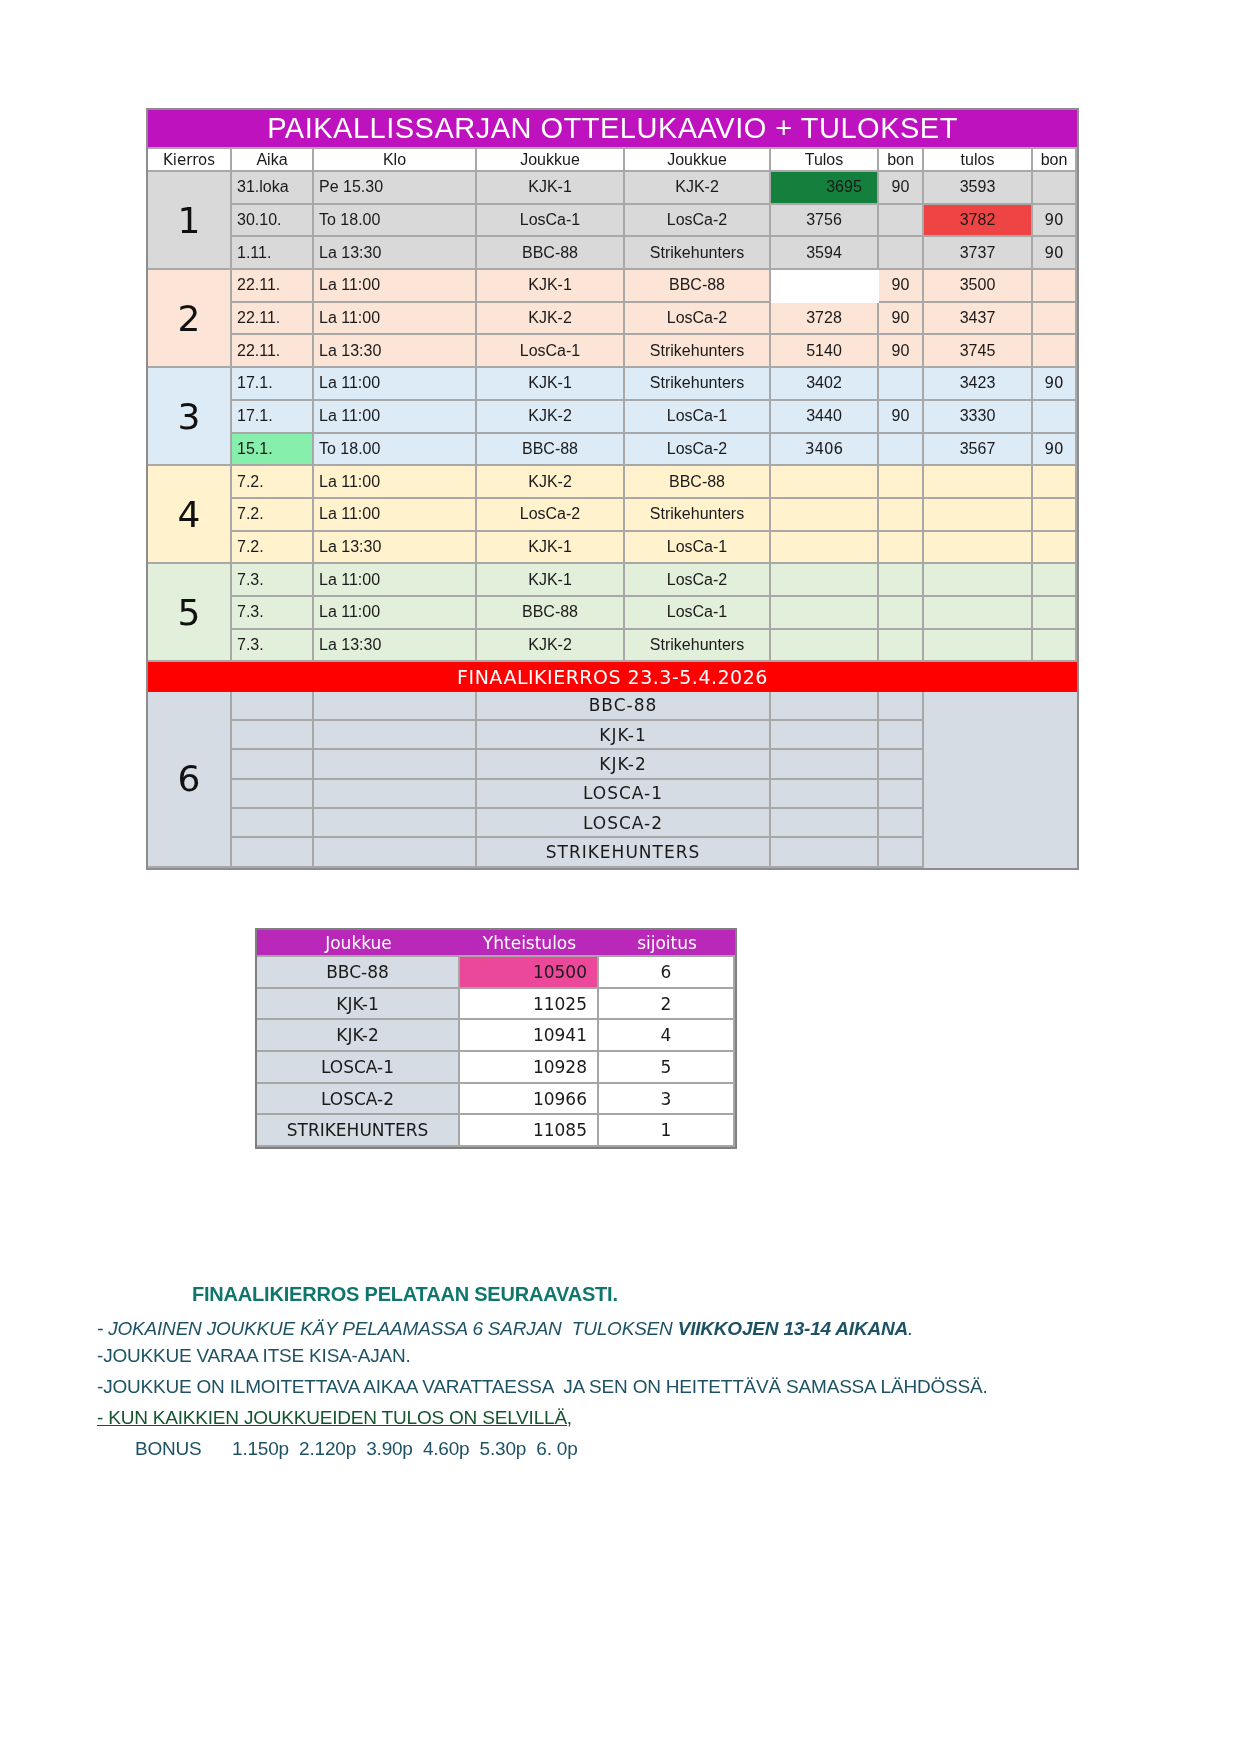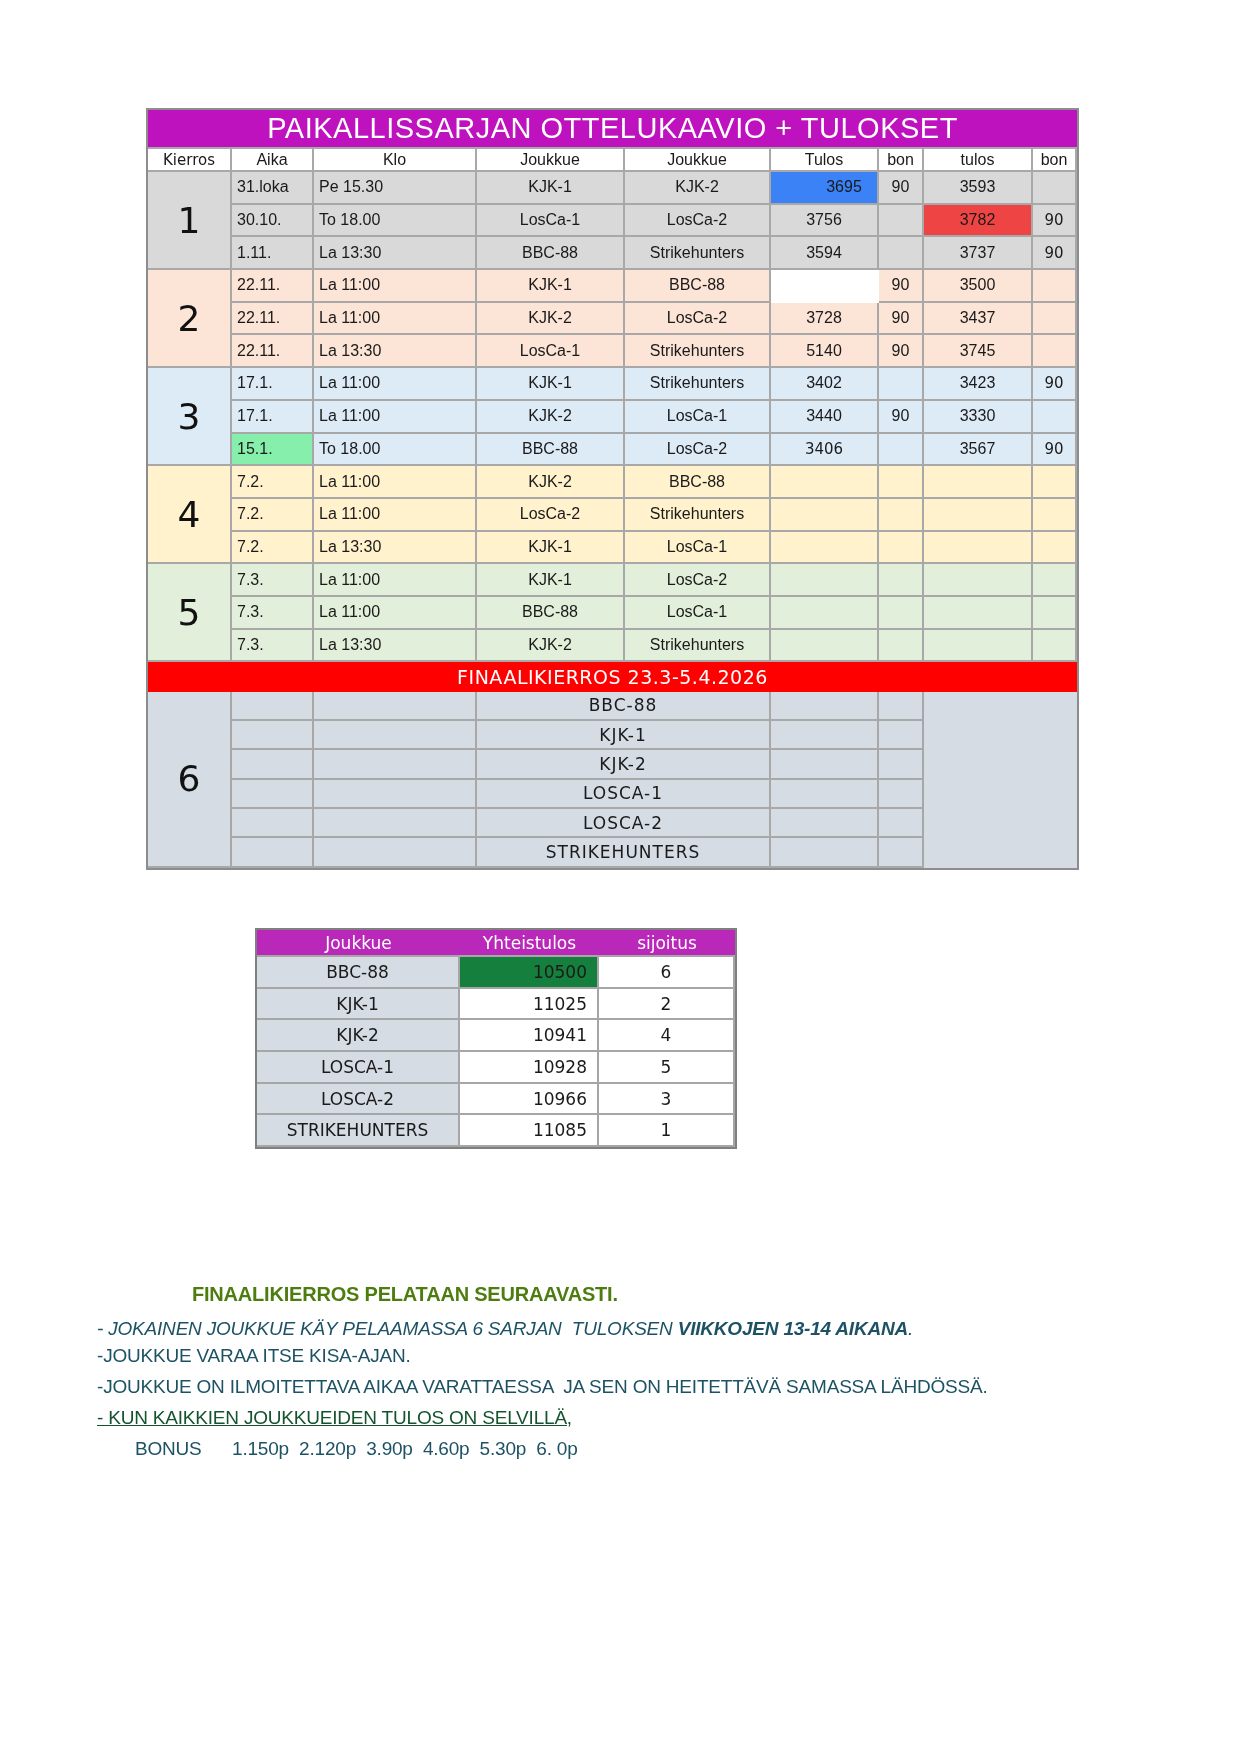--- a/index.html
+++ b/index.html
@@ -56,21 +56,21 @@
     <div class="mc hdr" style="grid-area: 2 / 5;">Joukkue</div>
     <div class="mc hdr" style="grid-area: 2 / 6;">Tulos</div>
     <div class="mc hdr" style="grid-area: 2 / 7;">bon</div>
     <div class="mc hdr" style="grid-area: 2 / 8;">tulos</div>
     <div class="mc hdr" style="grid-area: 2 / 9;">bon</div>
     <div class="mc round-num" style="grid-area: 3 / 1 / span 3; background: rgb(217, 217, 217);">1</div>
     <div class="mc left" style="grid-area: 3 / 2; background: rgb(217, 217, 217);">31.loka</div>
     <div class="mc left" style="grid-area: 3 / 3; background: rgb(217, 217, 217);">Pe 15.30</div>
     <div class="mc" style="grid-area: 3 / 4; background: rgb(217, 217, 217);">KJK-1</div>
     <div class="mc" style="grid-area: 3 / 5; background: rgb(217, 217, 217);">KJK-2</div>
-    <div class="mc" style="grid-area: 3 / 6; background: #3b82f6; padding-left: 40px;">3695</div>
+    <div class="mc" style="grid-area: 3 / 6; background: #15803d; padding-left: 40px;">3695</div>
     <div class="mc" style="grid-area: 3 / 7; background: rgb(217, 217, 217);">90</div>
     <div class="mc" style="grid-area: 3 / 8; background: rgb(217, 217, 217);">3593</div>
     <div class="mc alt" style="grid-area: 3 / 9; background: rgb(217, 217, 217);"></div>
     <div class="mc left" style="grid-area: 4 / 2; background: rgb(217, 217, 217); text-align: center;">30.10.</div>
     <div class="mc left" style="grid-area: 4 / 3; background: rgb(217, 217, 217);">To 18.00</div>
     <div class="mc" style="grid-area: 4 / 4; background: rgb(217, 217, 217);">LosCa-1</div>
     <div class="mc" style="grid-area: 4 / 5; background: rgb(217, 217, 217);">LosCa-2</div>
     <div class="mc" style="grid-area: 4 / 6; background: rgb(217, 217, 217);">3756</div>
     <div class="mc" style="grid-area: 4 / 7; background: rgb(217, 217, 217);"></div>
     <div class="mc" style="grid-area: 4 / 8; background: #ef4444;">3782</div>
@@ -215,39 +215,39 @@
     <div class="mc" style="grid-area: 24 / 6; background: rgb(214, 220, 228);"></div>
     <div class="mc" style="grid-area: 24 / 7; background: rgb(214, 220, 228);"></div>
     <div class="mc void" style="grid-area: 19 / 8 / span 6 / span 2; background: rgb(214, 220, 228);"></div>
   </div>
 
 <div id="st">
     <div class="sc sh" style="grid-area: 1 / 1; background: rgb(185, 40, 185);">Joukkue</div>
     <div class="sc sh" style="grid-area: 1 / 2; background: rgb(185, 40, 185);">Yhteistulos</div>
     <div class="sc sh" style="grid-area: 1 / 3; background: rgb(185, 40, 185);">sijoitus</div>
     <div class="sc" style="grid-area: 2 / 1; background: rgb(214, 220, 228);">BBC-88</div>
-    <div class="sc snum" style="grid-area: 2 / 2; background: #15803d;">10500</div>
+    <div class="sc snum" style="grid-area: 2 / 2; background: #ec4899;">10500</div>
     <div class="sc" style="grid-area: 2 / 3; background: rgb(255, 255, 255);">6</div>
     <div class="sc" style="grid-area: 3 / 1; background: rgb(214, 220, 228);">KJK-1</div>
     <div class="sc snum" style="grid-area: 3 / 2; background: rgb(255, 255, 255);">11025</div>
     <div class="sc" style="grid-area: 3 / 3; background: rgb(255, 255, 255);">2</div>
     <div class="sc" style="grid-area: 4 / 1; background: rgb(214, 220, 228);">KJK-2</div>
     <div class="sc snum" style="grid-area: 4 / 2; background: rgb(255, 255, 255);">10941</div>
     <div class="sc" style="grid-area: 4 / 3; background: rgb(255, 255, 255);">4</div>
     <div class="sc" style="grid-area: 5 / 1; background: rgb(214, 220, 228);">LOSCA-1</div>
     <div class="sc snum" style="grid-area: 5 / 2; background: rgb(255, 255, 255);">10928</div>
     <div class="sc" style="grid-area: 5 / 3; background: rgb(255, 255, 255);">5</div>
     <div class="sc" style="grid-area: 6 / 1; background: rgb(214, 220, 228);">LOSCA-2</div>
     <div class="sc snum" style="grid-area: 6 / 2; background: rgb(255, 255, 255);">10966</div>
     <div class="sc" style="grid-area: 6 / 3; background: rgb(255, 255, 255);">3</div>
     <div class="sc" style="grid-area: 7 / 1; background: rgb(214, 220, 228);">STRIKEHUNTERS</div>
     <div class="sc snum" style="grid-area: 7 / 2; background: rgb(255, 255, 255);">11085</div>
     <div class="sc" style="grid-area: 7 / 3; background: rgb(255, 255, 255);">1</div>
   </div>
 
 <div id="notes">
-    <div class="note heading" style="top: 0px; color: #4d7c0f;"><b>FINAALIKIERROS PELATAAN SEURAAVASTI.</b></div>
+    <div class="note heading" style="top: 0px; color: #0f766e;"><b>FINAALIKIERROS PELATAAN SEURAAVASTI.</b></div>
     <div class="note item" style="top: 35px; color: rgb(29, 82, 100); font-style: italic;"><span>- JOKAINEN JOUKKUE KÄY PELAAMASSA 6 SARJAN  TULOKSEN </span><b>VIIKKOJEN 13-14 AIKANA</b><span>.</span></div>
     <div class="note item" style="top: 62px; color: rgb(29, 82, 100);"><span>-JOUKKUE VARAA ITSE KISA-AJAN.</span></div>
     <div class="note item" style="top: 93px; color: rgb(29, 82, 100);"><span>-JOUKKUE ON ILMOITETTAVA AIKAA VARATTAESSA  JA SEN ON HEITETTÄVÄ SAMASSA LÄHDÖSSÄ.</span></div>
     <div class="note item" style="top: 124px; color: #14532d; text-decoration: underline;"><span>- KUN KAIKKIEN JOUKKUEIDEN TULOS ON SELVILLÄ,</span></div>
     <div class="note bonus" style="top: 155px; color: rgb(29, 82, 100);"><span>BONUS      1.150p  2.120p  3.90p  4.60p  5.30p  6. 0p</span></div>
   </div>
 
 </body></html>

